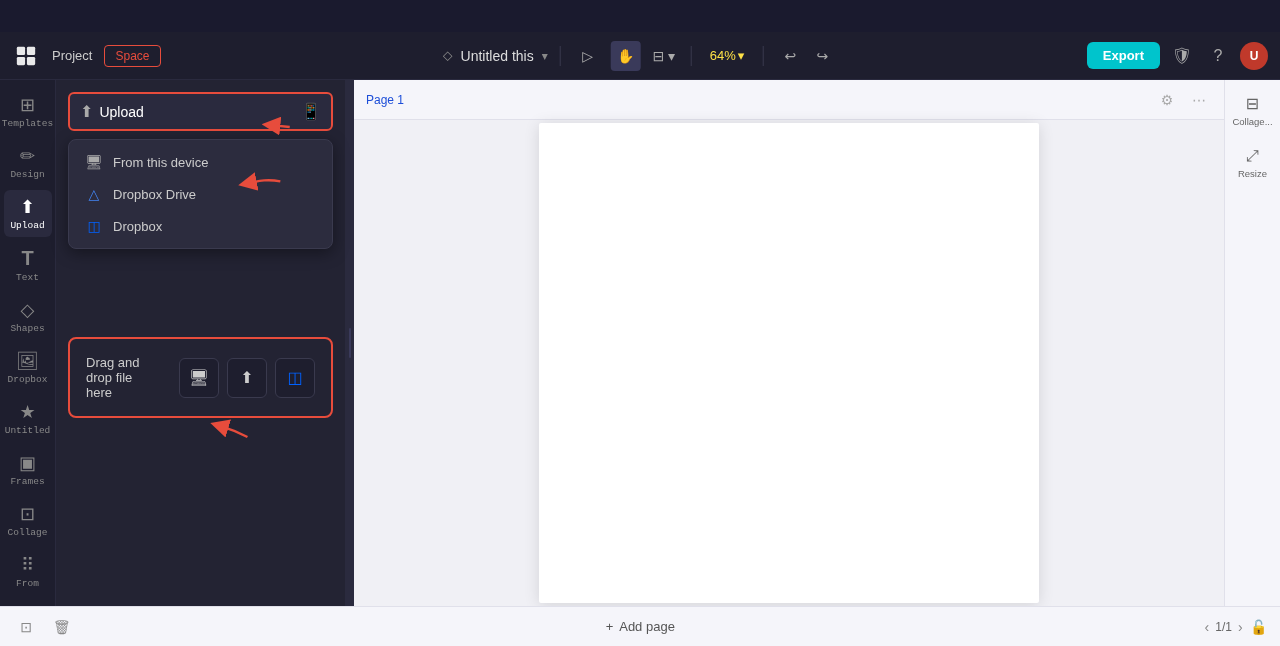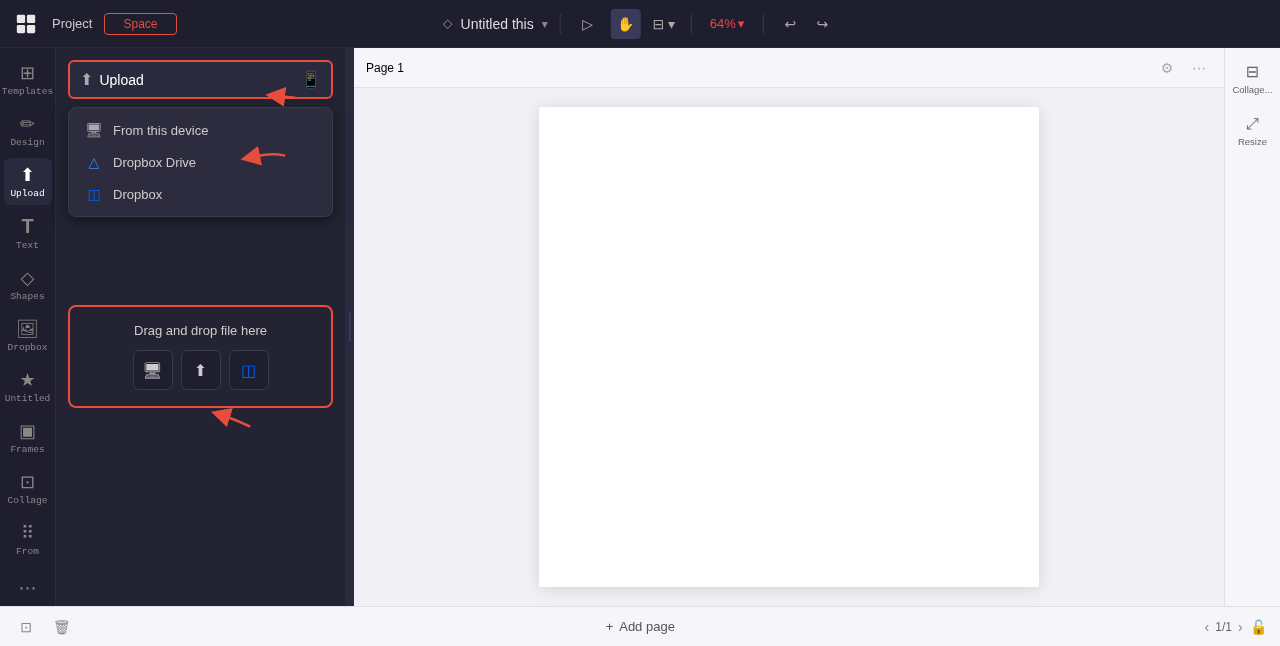--- a/index.html
+++ b/index.html
@@ -8,57 +8,58 @@
     
     .topbar {
       height: 48px;
       background: #1e1e2e;
       display: flex;
       align-items: center;
       justify-content: space-between;
       padding: 0 12px;
       border-bottom: 1px solid #2a2a3e;
       flex-shrink: 0;
+      margin-top: 32px;
     }
     .topbar-left { display: flex; align-items: center; gap: 12px; }
     .topbar-right { display: flex; align-items: center; gap: 8px; }
 
     .logo-icon { width: 28px; height: 28px; display: flex; align-items: center; justify-content: center; cursor: pointer; }
     .logo-svg { width: 22px; height: 22px; }
 
     .project-name {
       color: #ccc;
       font-size: 13px;
       font-weight: 500;
     }
     .space-btn {
       border: 1.5px solid #e74c3c;
       color: #e74c3c;
       background: transparent;
-      padding: 3px 18px;
+      padding: 3px 10px;
       border-radius: 4px;
       font-size: 12px;
       cursor: pointer;
     }
     .doc-title { color: #ddd; font-size: 14px; font-weight: 500; }
     .doc-chevron { color: #888; font-size: 12px; }
     .toolbar-btn {
       background: transparent;
       border: none;
       color: #aaa;
       width: 30px;
       height: 30px;
       border-radius: 4px;
       cursor: pointer;
       display: flex; align-items: center; justify-content: center;
       font-size: 14px;
     }
     .toolbar-btn.active { background: #3a3a5a; color: #fff; }
 
-    .zoom-area { display: flex; align-items: center; gap: 2px; color: #ef4444; font-size: 13px; cursor: pointer; padding: 4px 6px; border-radius: 4px; }
+    .zoom-area { display: flex; align-items: center; gap: 2px; color: #fde047; font-size: 13px; cursor: pointer; padding: 4px 6px; border-radius: 4px; }
 
     .undo-redo { display: flex; gap: 2px; }
 
     .export-btn {
       background: #00c4cc;
       color: #fff;
       border: none;
       padding: 6px 16px;
       border-radius: 6px;
       font-size: 13px;
@@ -146,23 +147,23 @@
       cursor: pointer;
     }
     .dropdown-item .item-icon { font-size: 14px; color: #aaa; width: 18px; text-align: center; }
 
     
     .drag-drop-area {
       border: 2px solid #e74c3c;
       border-radius: 8px;
       padding: 16px;
       display: flex;
-      flex-direction: column;
-      align-items: center;
-      gap: 12px;
+      flex-direction: row;
+      align-items: center;
+      gap: 28px;
       margin-top: 80px;
       background: transparent;
     }
     .drag-drop-label { color: #ccc; font-size: 13px; font-weight: 500; }
     .drag-drop-icons { display: flex; gap: 8px; }
     .dd-icon-btn {
       width: 40px;
       height: 40px;
       background: #1e1e2e;
       border: 1px solid #3a3a4e;
@@ -186,21 +187,21 @@
 
     .canvas-toolbar {
       height: 40px;
       background: #f5f5fa;
       display: flex;
       align-items: center;
       padding: 0 12px;
       border-bottom: 1px solid #e0e0ea;
       gap: 8px;
     }
-    .page-label { color: #000000; font-size: 12px; }
+    .page-label { color: #1d4ed8; font-size: 12px; }
     .canvas-toolbar-right { margin-left: auto; display: flex; gap: 6px; }
     .canvas-icon-btn { background: transparent; border: none; color: #aaa; font-size: 14px; cursor: pointer; width: 26px; height: 26px; display: flex; align-items: center; justify-content: center; }
 
     .canvas-content {
       flex: 1;
       display: flex;
       align-items: center;
       justify-content: center;
       position: relative;
     }
@@ -308,20 +309,26 @@
     </div>
 
     <div style="width:1px;height:20px;background:#3a3a4e;margin:0 4px;"></div>
 
     <div class="undo-redo">
       <button class="toolbar-btn">↩</button>
       <button class="toolbar-btn">↪</button>
     </div>
   </div>
 
+  <div class="topbar-right">
+    <button class="export-btn">Export</button>
+    <button class="icon-btn" title="Security">🛡</button>
+    <button class="icon-btn" title="Help">?</button>
+    <div class="avatar">U</div>
+  </div>
 </div>
 
 <div class="main-area">
 
   <div class="icon-sidebar">
     <div class="sidebar-item">
       <span class="icon">⊞</span>
       <span class="label">Templates</span>
     </div>
     <div class="sidebar-item">

